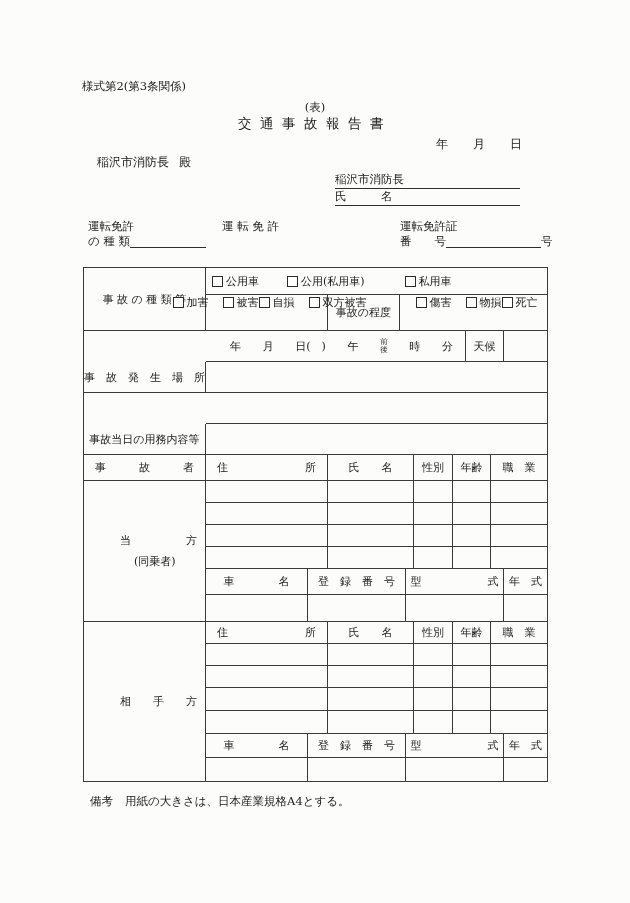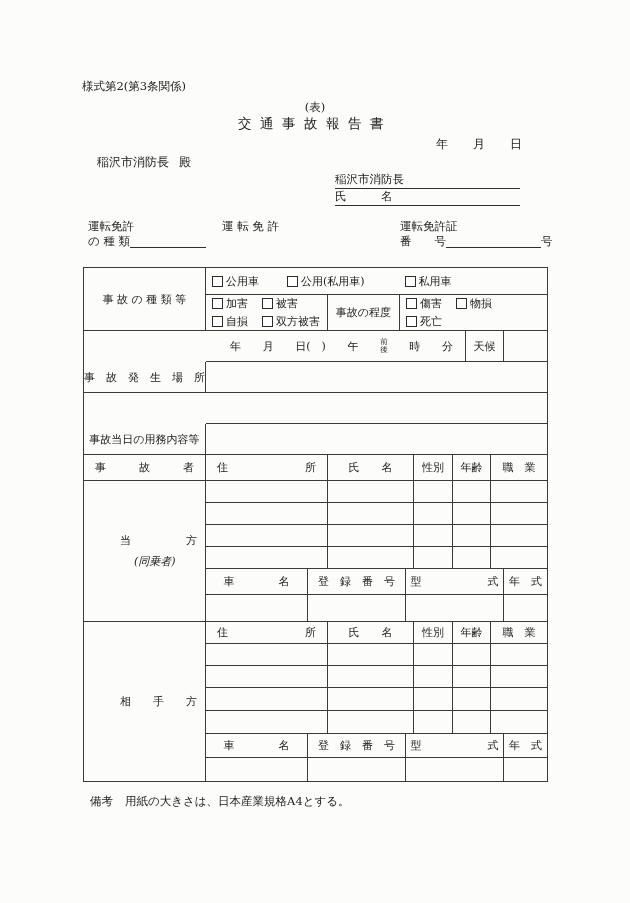--- a/index.html
+++ b/index.html
@@ -25,25 +25,25 @@
   .tbl{
     position:absolute; left:83px; top:267px; width:464px;
     display:grid;
     grid-template-columns:122px 102px 20px 72px 6px 8px 39px 13px 25px 13px 44px;
     grid-template-rows:27px 36px 31px 31px 31px 31px 26px 22px 22px 22px 22px 26px 27px 22px 22px 22px 23px 23px 24px 24px;
     border-top:1px solid var(--ln); border-left:1px solid var(--ln);
   }
   .c{ border-right:1px solid var(--ln); border-bottom:1px solid var(--ln);
       display:flex; align-items:center; justify-content:center;
       font-size:11px; white-space:nowrap; overflow:visible; }
-  .colc{ flex-direction:column; align-items:flex-start; justify-content:center; row-gap:3px; padding-left:6px; }
+  .colc{ flex-direction:row; align-items:flex-start; justify-content:center; row-gap:3px; padding-left:6px; }
   .startc{ justify-content:flex-start; padding-left:6px; }
   .occ{ justify-content:space-between; padding:0 12px 0 24px; }
   .ownlab{ flex-direction:column; align-items:flex-start; justify-content:center; padding-left:36px; row-gap:6px; }
-  .sub{ margin-left:14px;font-style:italic; }
+  .sub{ margin-left:14px; }
   .stack{ display:inline-flex; flex-direction:column; font-size:7.5px; line-height:8.5px; text-align:center; }
   .opt{ display:inline-flex; align-items:center; }
   .cb{ width:9px; height:9px; border:1px solid #2c2c2c; margin-right:3px; flex:none; background:#fff; }
   .optrow{ display:flex; gap:14px; }
   .note{ left:90px; top:794px; display:flex; gap:12px; font-size:11.5px; }
 </style>
 </head>
 <body>
 
 <div class="abs formcode">様式第2(第3条関係)</div>

